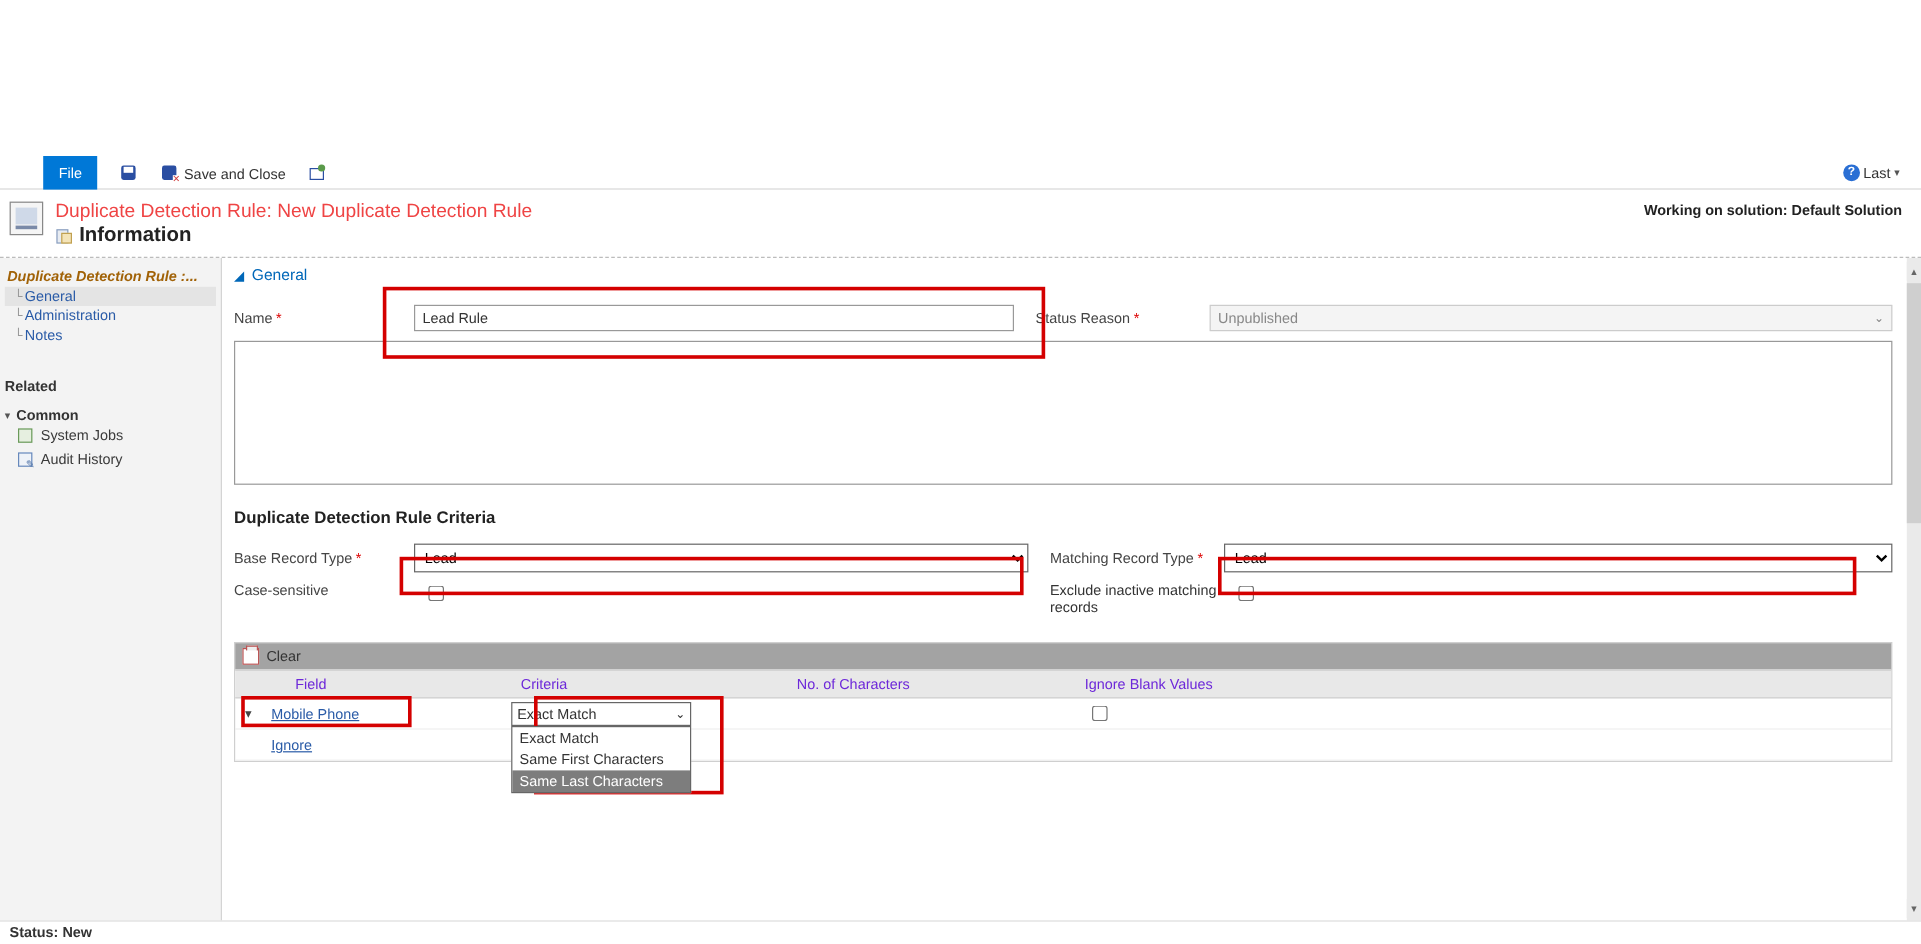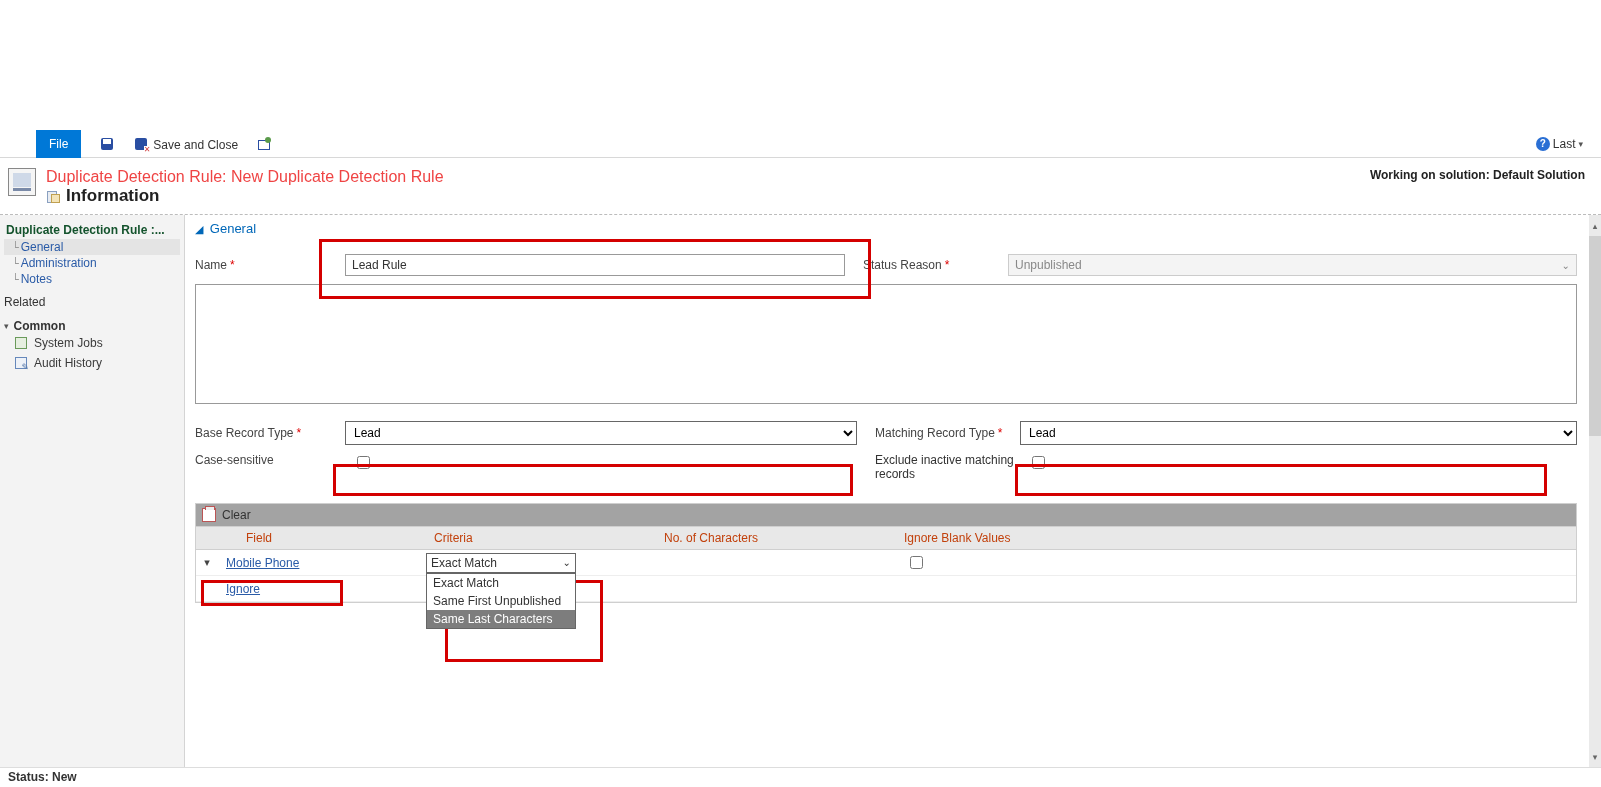--- a/index.html
+++ b/index.html
@@ -62,21 +62,21 @@
   .small-icon::before { content:""; position:absolute; left:1px; top:2px; width:8px; height:10px; background:#e8ecf2; border:1px solid #8aa0c0; }
   .small-icon::after { content:""; position:absolute; right:0; bottom:0; width:7px; height:7px; background:#f4e4b8; border:1px solid #c0a050; }
   .info-title { font-size:17px; font-weight:bold; color:#222; }
   .working-on { margin-left:auto; font-size:12px; font-weight:bold; color:#222; }
   
   .main-split { display:flex; height: calc(787px - 130px - 28px - 55px - 20px); }
   .sidebar {
     width:185px; background:#f3f3f3; border-right:1px solid #d4d4d4;
     padding: 6px 4px; font-size:12px;
   }
-  .sidebar .side-head { font-weight:bold; color:#14532d; padding:2px 2px; }
+  .sidebar .side-head { font-weight:bold; color:#a16207; padding:2px 2px;font-style:italic; }
   .tree-item { display:flex; align-items:center; padding:1px 0 1px 8px; color:#2a5ba7; cursor:pointer; }
   .tree-item .tline { color:#999; margin-right:2px; font-family:monospace; font-size:11px; }
   .tree-item.active { background:#e4e4e4; }
   .side-section { margin-top:14px; color:#333; font-weight:bold; }
   .side-sub { display:flex; align-items:flex-end; gap:6px; padding:3px 0 3px 10px; color:#3a3a3a; cursor:pointer; }
   .side-caret { font-size:9px; color:#555; margin-right:2px; }
   .jobicon, .auditicon { width:14px; height:14px; display:inline-block; position:relative; }
   .jobicon::before { content:""; position:absolute; inset:1px; background:#e6efe0; border:1px solid #6a9a5a; }
   .auditicon::before { content:""; position:absolute; inset:1px; background:#eef2f8; border:1px solid #6688bb; }
   .auditicon::after { content:"✎"; position:absolute; right:-1px; bottom:-2px; font-size:9px; color:#5577aa; }
@@ -113,21 +113,21 @@
   .match-label { margin-left:18px; width:145px; color:#444; }
   .select-input.right { width:510px; flex:1; }
   .check-row { display:flex; align-items:flex-start; margin-top:8px; }
   .check-left { width:150px; color:#444; }
   .check-box { margin-left:12px; }
   
   .cond-box { margin-top:22px; border:1px solid #cfcfcf; }
   .cond-toolbar { display:flex; align-items:center; gap:6px; padding:4px 6px; background:#a3a3a3; }
   .cond-clear-icon { width:14px; height:14px; background:#fff; border:1px solid #b55; position:relative; }
   .cond-clear-icon::before { content:""; position:absolute; left:2px; top:-3px; width:8px; height:3px; background:#eee; border:1px solid #b55; border-bottom:none; }
-  .cond-header { display:flex; background:#e8e8e8; border-top:1px solid #cfcfcf; border-bottom:1px solid #cfcfcf; font-size:12px; color:#c2410c; }
+  .cond-header { display:flex; background:#e8e8e8; border-top:1px solid #cfcfcf; border-bottom:1px solid #cfcfcf; font-size:12px; color:#6d28d9; }
   .cond-col { padding:4px 8px; }
   .col-field { width:230px; padding-left:50px; }
   .col-criteria { width:230px; }
   .col-chars { width:240px; }
   .col-blank { flex:1; }
   .cond-row { display:flex; align-items:center; border-bottom:1px solid #eee; font-size:12px; min-height:26px; }
   .row-caret { width:22px; text-align:center; color:#444; cursor:pointer; font-size:11px; }
   .link-text { color:#2a5ba7; text-decoration:underline; cursor:pointer; }
   .crit-select {
     width:150px; height:20px; border:1px solid #666; font-size:12px; background:#fff; cursor:pointer;
@@ -200,21 +200,21 @@
           <span>General</span>
       </div>
       <div class="tree-item">
         <span class="tline">└</span>
           <span>Administration</span>
       </div>
       <div class="tree-item">
         <span class="tline">└</span>
           <span>Notes</span>
       </div>
-      <div class="side-section" style="font-weight:normal; margin-top:8px;">Related</div>
+      <div class="side-section" style="font-weight:bold; margin-top:28px;">Related</div>
       <div style="margin-top:10px; display:flex; align-items:center; gap:3px;">
         <span class="side-caret">▾</span>
         <span style="font-weight:bold;">Common</span>
       </div>
       <div class="side-sub">
         <span class="jobicon"></span>
         <span>System Jobs</span>
       </div>
       <div class="side-sub">
         <span class="auditicon"></span>
@@ -241,20 +241,21 @@
         <div class="status-box">
           <span>Unpublished</span>
           <span class="chev">⌄</span>
         </div>
       </div>
 
       
       <textarea class="textarea" style=""></textarea>
 
       
+      <div class="subheader" style="margin-top:16px;">Duplicate Detection Rule Criteria</div>
 
       
       <div class="criteria-row">
         <div class="criteria-label">
           <span>Base Record Type</span><span class="req">*</span>
         </div>
         <select class="select-input">
           <option>Lead</option>
         </select>
         <div class="match-label">
@@ -294,21 +295,21 @@
           <div style="width:208px; padding-left:8px;">
             <span class="link-text">Mobile Phone</span>
           </div>
           <div style="width:230px; position:relative;">
             <div class="crit-select">
               <span>Exact Match</span>
               <span class="chev">⌄</span>
             </div>
             <div class="crit-dropdown" id="crit-dd" style="top:20px; left:0;">
                 <div class="crit-opt">Exact Match</div>
-                <div class="crit-opt">Same First Unpublished</div>
+                <div class="crit-opt">Same First Characters</div>
                 <div class="crit-opt hi">Same Last Characters</div>
               </div>
           </div>
           <div style="width:240px;"></div>
           <div style="flex:1; text-align:left; padding-left:10px;">
             <input type="checkbox" style="">
           </div>
         </div>
         <div class="cond-row">
           <div class="row-caret"></div>

